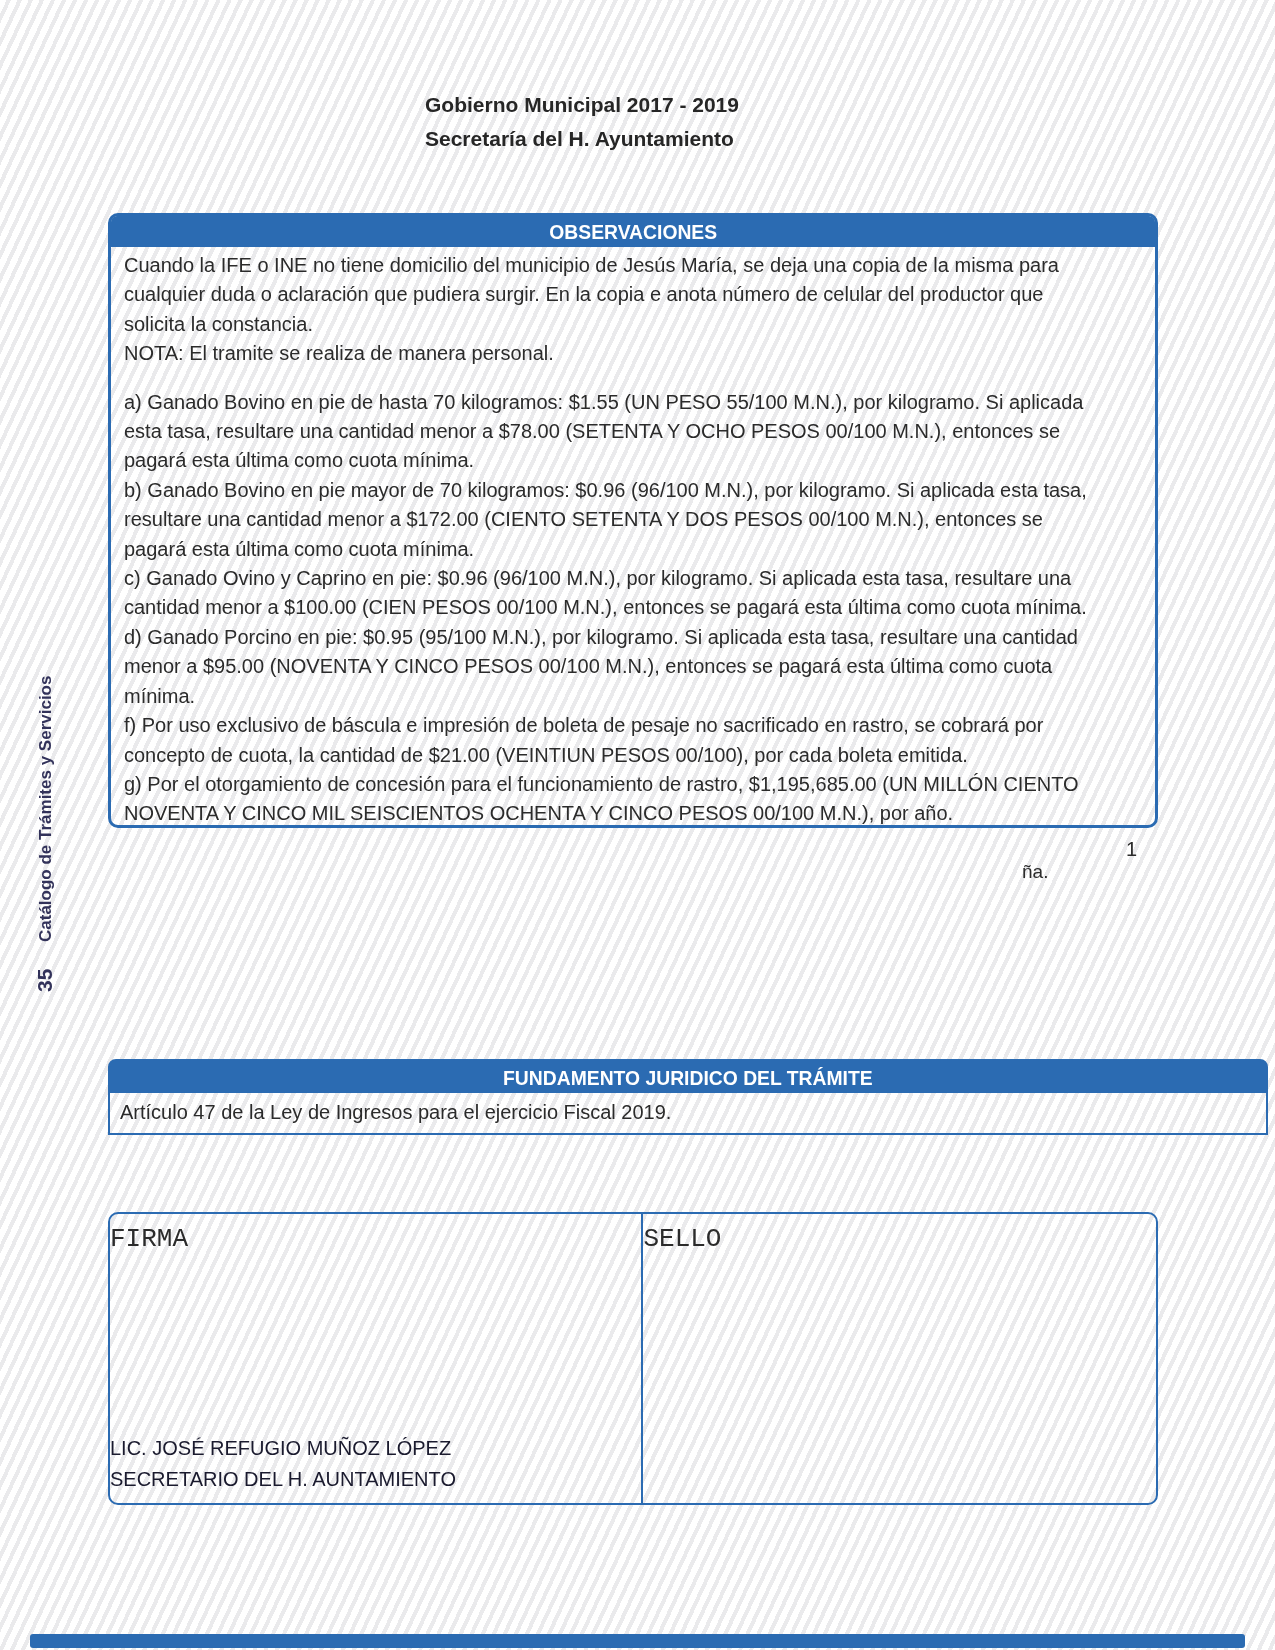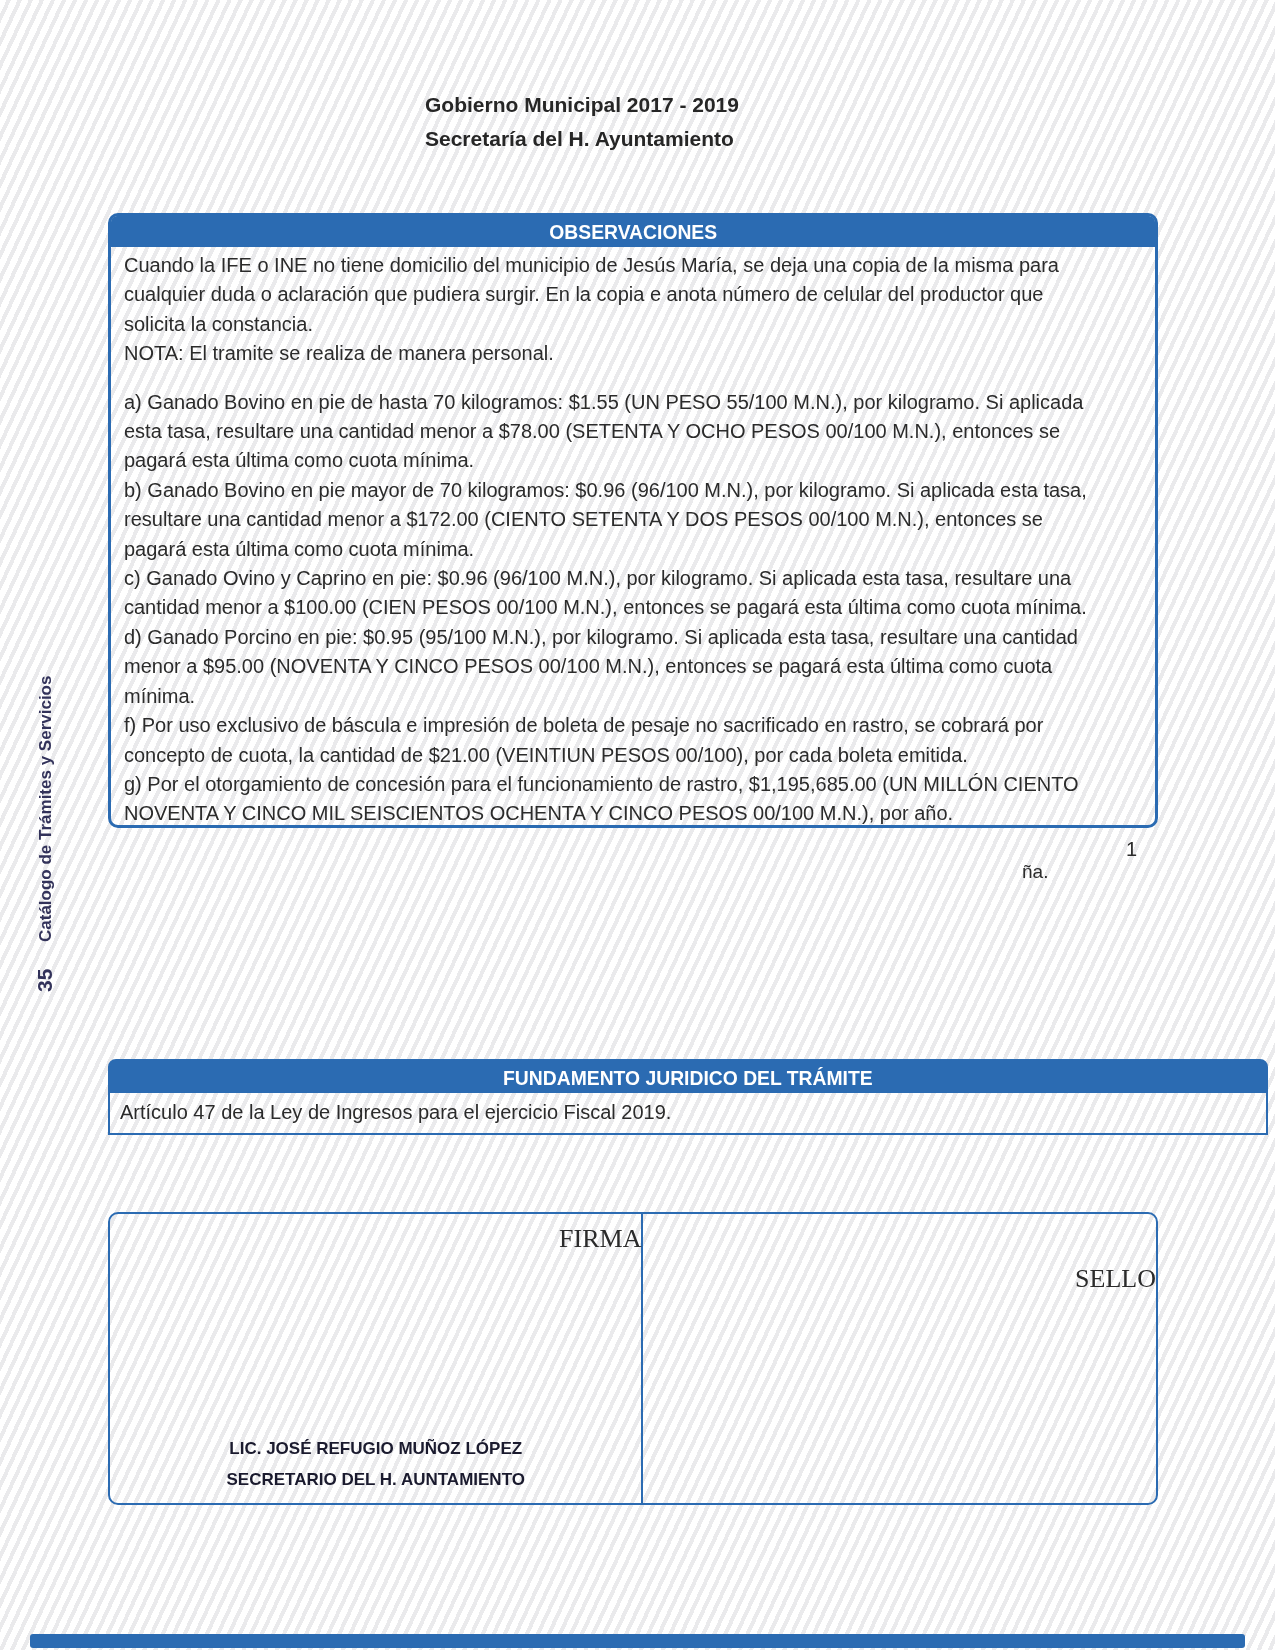--- a/index.html
+++ b/index.html
@@ -84,30 +84,29 @@
   
   .sig-box{
     position:absolute;left:108px;top:1212px;
     width:1050px;height:293px;
     border:2px solid #2b6bb2;border-radius:10px;
     box-sizing:border-box;
     display:flex;
   }
   .sig-cell{position:relative;box-sizing:border-box;}
   .sig-cell.left{width:51%;border-right:2px solid #2b6bb2;}
-  .sig-cell.right{width:49%;margin-top:40px;}
+  .sig-cell.right{width:49%;}
   .sig-label{
-    margin-top:10px;text-align:right;
+    margin-top:10px;text-align:left;
     font-size:26px;font-weight:400;color:#2b2b2b;
-    font-family:Liberation Serif, serif;
+    font-family:Liberation Mono, monospace;
   }
   .signatory{
     position:absolute;left:0;right:0;bottom:8px;
-    text-align:center;
-    font-size:17px;font-weight:bold;line-height:31px;color:#1a1a2e;
+    font-size:20px;font-weight:normal;line-height:31px;color:#1a1a2e;
   }
   
   .footer-bar{
     position:absolute;left:30px;top:1634px;
     width:1215px;height:14px;
     background:#2b6bb2;border-radius:3px;
   }
 </style>
 </head>
 <body>

